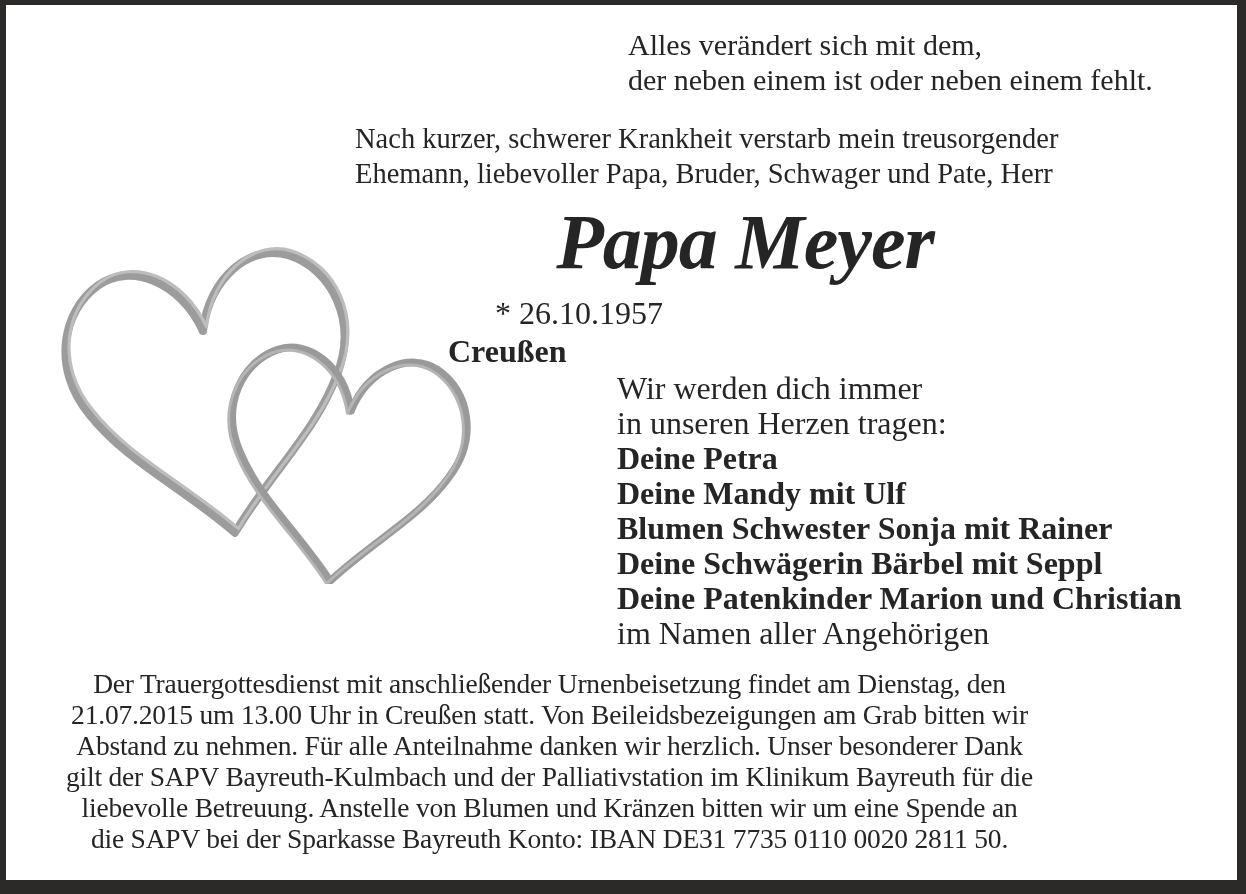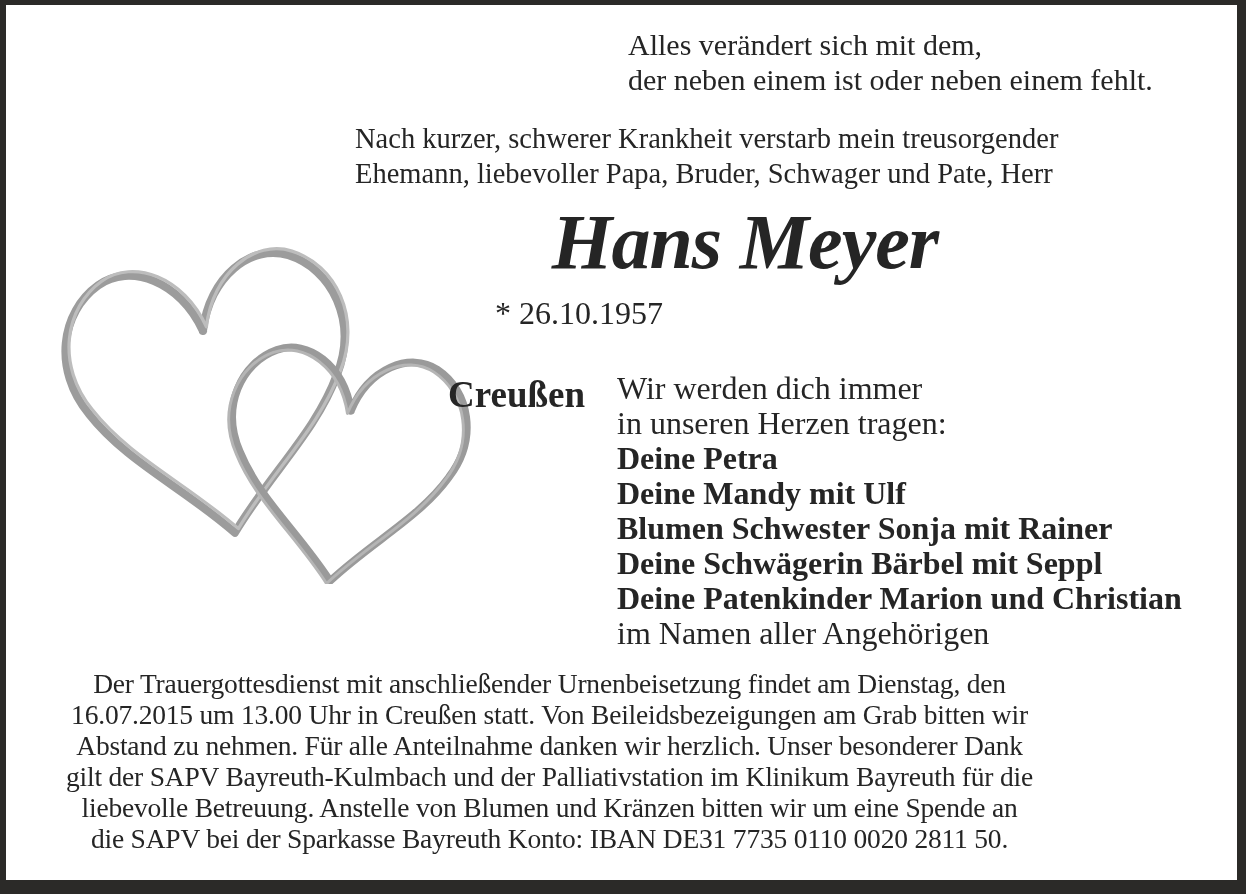--- a/index.html
+++ b/index.html
@@ -33,21 +33,21 @@
     width: 710px;
     text-align: center;
     font-size: 78px;
     font-weight: bold;
     font-style: italic;
     line-height: 1.15;
     letter-spacing: -1px;
   }
   .birth { left: 489px; top: 290px; font-size: 32px; }
   .death { left: 769px; top: 290px; font-size: 32px; }
-  .town  { left: 442px; top: 328px; font-size: 37px; font-weight: bold; margin-top: 40px; }
+  .town  { left: 442px; top: 328px; font-size: 32px; font-weight: bold; }
 
   .mourners {
     left: 611px; top: 366px;
     font-size: 32px;
     line-height: 35px;
   }
   .mourners .bold { font-weight: bold; }
 
   .funeral {
     left: 60px; top: 663px;
@@ -85,38 +85,38 @@
   <div class="abs quote">
     <div>Alles verändert sich mit dem,</div>
     <div>der neben einem ist oder neben einem fehlt.</div>
   </div>
 
   <div class="abs intro">
     <div>Nach kurzer, schwerer Krankheit verstarb mein treusorgender</div>
     <div>Ehemann, liebevoller Papa, Bruder, Schwager und Pate, Herr</div>
   </div>
 
-  <div class="abs name">Hans Meyer</div>
+  <div class="abs name">Papa Meyer</div>
 
   <div class="abs birth">* 26.10.1957</div>
   <div class="abs town">Creußen</div>
 
   <div class="abs mourners">
     <div>Wir werden dich immer</div>
     <div>in unseren Herzen tragen:</div>
     <div class="bold">Deine Petra</div>
     <div class="bold">Deine Mandy mit Ulf</div>
     <div class="bold">Blumen Schwester Sonja mit Rainer</div>
     <div class="bold">Deine Schwägerin Bärbel mit Seppl</div>
     <div class="bold">Deine Patenkinder Marion und Christian</div>
     <div>im Namen aller Angehörigen</div>
   </div>
 
   <div class="abs funeral">
     <div>Der Trauergottesdienst mit anschließender Urnenbeisetzung findet am Dienstag, den</div>
-    <div>16.07.2015 um 13.00 Uhr in Creußen statt. Von Beileidsbezeigungen am Grab bitten wir</div>
+    <div>21.07.2015 um 13.00 Uhr in Creußen statt. Von Beileidsbezeigungen am Grab bitten wir</div>
     <div>Abstand zu nehmen. Für alle Anteilnahme danken wir herzlich. Unser besonderer Dank</div>
     <div>gilt der SAPV Bayreuth-Kulmbach und der Palliativstation im Klinikum Bayreuth für die</div>
     <div>liebevolle Betreuung. Anstelle von Blumen und Kränzen bitten wir um eine Spende an</div>
     <div>die SAPV bei der Sparkasse Bayreuth Konto: IBAN DE31 7735 0110 0020 2811 50.</div>
   </div>
 
 </div>
 
 </body></html>

